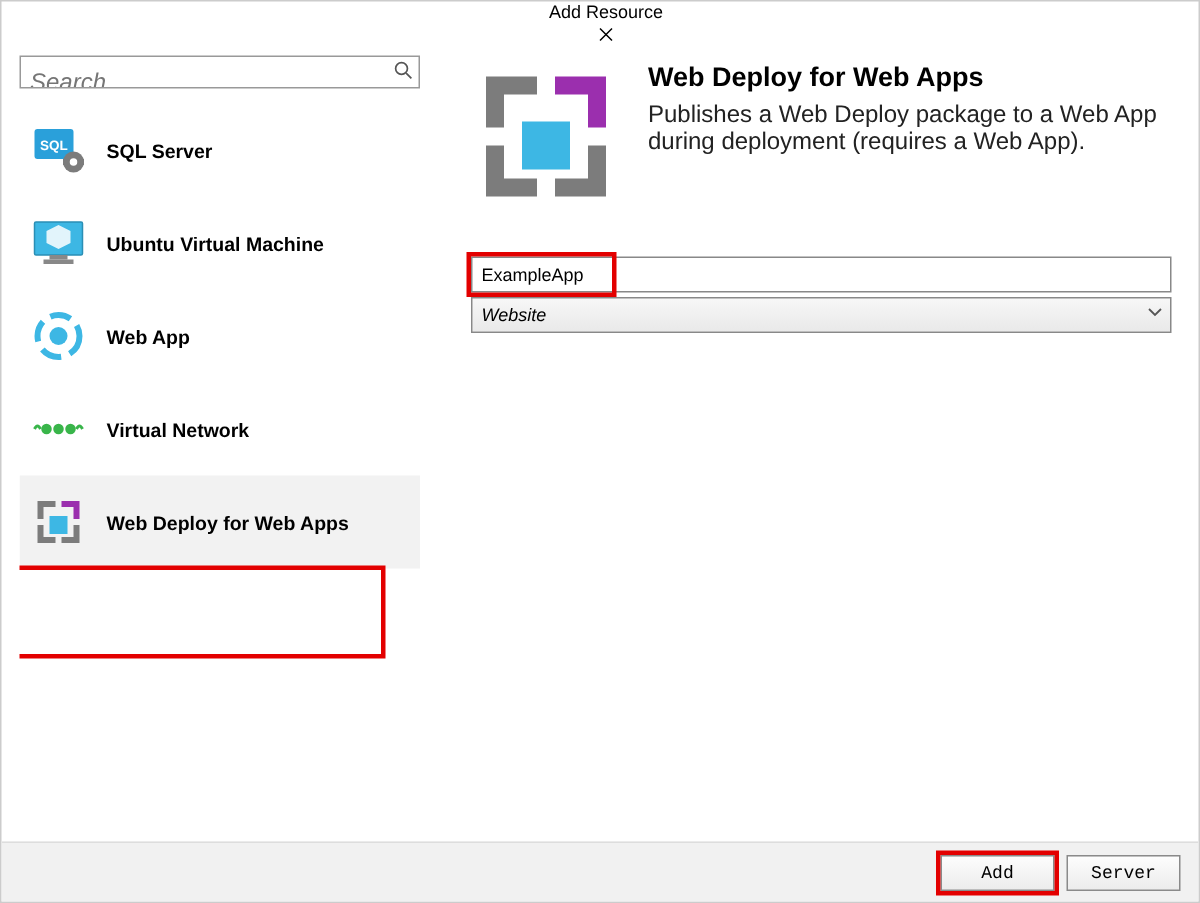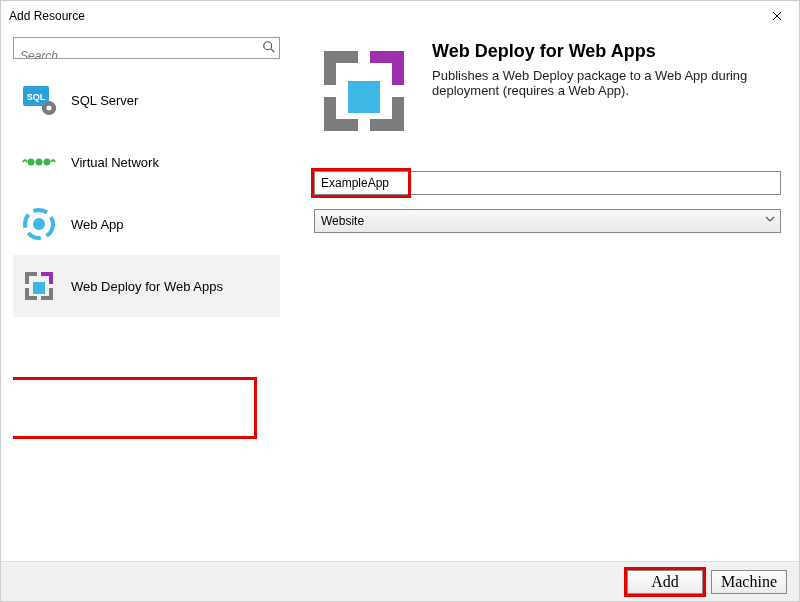--- a/index.html
+++ b/index.html
@@ -14,20 +14,21 @@
     overflow: hidden;
     border: 1px solid #ccc;
   }
   
   .titlebar {
     height: 30px;
     display: flex;
     align-items: center;
     justify-content: space-between;
     padding: 0 0 0 8px;
+    flex-direction: column;
   }
   .titlebar .title { font-size: 12px; }
   .close-btn {
     width: 45px; height: 30px;
     display: flex; align-items: center; justify-content: center;
     font-size: 14px; color: #000;
     cursor: pointer;
   }
   
   .content {
@@ -43,21 +44,21 @@
   }
   .search-wrap {
     position: relative;
     margin-bottom: 6px;
   }
   .search-input {
     width: 100%;
     height: 22px;
     border: 1px solid #999;
     padding: 18px 22px 2px 6px;
-    font-size: 12px;
+    font-size: 16px;
     font-family: inherit;
     font-style: italic;
     color: #b91c1c;
   }
   .search-icon {
     position: absolute;
     right: 4px; top: 3px;
     width: 14px; height: 14px;
   }
   .resource-list {
@@ -73,21 +74,21 @@
   }
   .resource-item.selected-bg {
     background: #f2f2f2;
   }
   .resource-icon {
     width: 40px; height: 40px;
     margin-right: 12px;
     flex-shrink: 0;
     display: flex; align-items: center; justify-content: flex-start;
   }
-  .resource-label { font-size: 13px; }
+  .resource-label { font-size: 13px; font-weight: bold; }
   .highlight-red {
     position: absolute;
     border: 3px solid #e30000;
     pointer-events: none;
   }
   
   .right {
     flex: 1;
     padding: 10px 18px 10px 30px;
     display: flex;
@@ -96,35 +97,36 @@
   .header-row {
     display: flex;
     gap: 18px;
     margin-bottom: 30px;
   }
   .big-icon { width: 100px; height: 100px; flex-shrink: 0; }
   .header-text h1 {
     font-size: 18px; font-weight: 600; margin: 0 0 6px 0;
   }
   .header-text p {
-    font-size: 13px; margin: 0; color: #222;
+    font-size: 16px; margin: 0; color: #222;
   }
   .form-label { font-size: 12px; margin-bottom: 4px; }
   .text-input {
     width: 100%; height: 24px;
     border: 1px solid #888;
     padding: 2px 6px;
     font-size: 12px;
     font-family: inherit;
-    margin-bottom: 14px;
+    margin-bottom: 3px;
   }
   .select-wrap {
     position: relative;
     width: 100%;
     margin-bottom: 14px;
+    font-style: italic;
   }
   .select {
     width: 100%; height: 24px;
     border: 1px solid #888;
     background: linear-gradient(#f7f7f7,#e9e9e9);
     padding: 2px 22px 2px 6px;
     font-size: 12px;
     display: flex;
     align-items: center;
     cursor: pointer;
@@ -142,23 +144,23 @@
     display: flex;
     align-items: center;
     justify-content: flex-end;
     padding: 0 12px;
     gap: 8px;
   }
   .btn {
     min-width: 76px; height: 24px;
     background: linear-gradient(#fdfdfd,#ececec);
     border: 1px solid #8a8a8a;
-    font-size: 16px;
-    cursor: pointer;
-    font-family: Liberation Serif, serif;
+    font-size: 12px;
+    cursor: pointer;
+    font-family: Liberation Mono, monospace;
   }
   .rel { position: relative; }
 </style>
 </head>
 <body>
 
 <div class="titlebar">
   <span class="title">Add Resource</span>
   <div class="close-btn">
     <svg width="10" height="10" viewBox="0 0 10 10">
@@ -188,42 +190,53 @@
               <circle cx="30" cy="28" r="7" fill="#7c7c7c"></circle>
               <circle cx="30" cy="28" r="2.5" fill="#fff"></circle>
               <rect x="23" y="26" width="3" height="4" fill="#7c7c7c"></rect>
               <rect x="34" y="26" width="3" height="4" fill="#7c7c7c"></rect>
             </svg>
         </span>
         <span class="resource-label">SQL Server</span>
       </div>
 
 
+      <div class="resource-item">
+        <span class="resource-icon">
+          <svg viewBox="0 0 40 40" width="40" height="40">
+              <rect x="4" y="6" width="32" height="22" rx="1" fill="#3db7e4" stroke="#2a8fb5"></rect>
+              <rect x="14" y="28" width="12" height="3" fill="#888"></rect>
+              <rect x="10" y="31" width="20" height="3" fill="#888"></rect>
+              <path d="M20 8 L28 12 L28 20 L20 24 L12 20 L12 12 Z" fill="#fff" opacity="0.85"></path>
+            </svg>
+        </span>
+        <span class="resource-label">Ubuntu Virtual Machine</span>
+      </div>
+
+      <div class="resource-item">
+        <span class="resource-icon">
+          <svg viewBox="0 0 40 40" width="40" height="40">
+              <circle cx="20" cy="20" r="14" fill="none" stroke="#3db7e4" stroke-width="4" stroke-dasharray="14 6"></circle>
+              <circle cx="20" cy="20" r="6" fill="#3db7e4"></circle>
+            </svg>
+        </span>
+        <span class="resource-label">Web App</span>
+      </div>
 
       <div class="resource-item">
         <span class="resource-icon">
           <svg viewBox="0 0 40 40" width="40" height="40">
               <circle cx="12" cy="20" r="3.5" fill="#39b54a"></circle>
               <circle cx="20" cy="20" r="3.5" fill="#39b54a"></circle>
               <circle cx="28" cy="20" r="3.5" fill="#39b54a"></circle>
               <path d="M4 20 Q6 16 8 20" stroke="#39b54a" stroke-width="2" fill="none"></path>
               <path d="M32 20 Q34 16 36 20" stroke="#39b54a" stroke-width="2" fill="none"></path>
             </svg>
         </span>
         <span class="resource-label">Virtual Network</span>
-      </div>
-
-      <div class="resource-item">
-        <span class="resource-icon">
-          <svg viewBox="0 0 40 40" width="40" height="40">
-              <circle cx="20" cy="20" r="14" fill="none" stroke="#3db7e4" stroke-width="4" stroke-dasharray="14 6"></circle>
-              <circle cx="20" cy="20" r="6" fill="#3db7e4"></circle>
-            </svg>
-        </span>
-        <span class="resource-label">Web App</span>
       </div>
 
       <div class="resource-item selected-bg rel">
         <span class="resource-icon">
           <svg viewBox="0 0 40 40" width="40" height="40">
             <path d="M6 6 L18 6 L18 10 L10 10 L10 18 L6 18 Z" fill="#7c7c7c"></path>
             <path d="M22 6 L34 6 L34 18 L30 18 L30 10 L22 10 Z" fill="#9b2fae"></path>
             <path d="M6 22 L10 22 L10 30 L18 30 L18 34 L6 34 Z" fill="#7c7c7c"></path>
             <path d="M30 22 L34 22 L34 34 L22 34 L22 30 L30 30 Z" fill="#7c7c7c"></path>
             <rect x="14" y="16" width="12" height="12" fill="#3db7e4"></rect>
@@ -268,14 +281,14 @@
         </svg>
     </div>
   </div>
 </div>
 
 <div class="footer rel">
   <div class="rel">
     <button class="btn">Add</button>
     <div class="highlight-red" style="left:-3px; top:-3px; width:82px; height:30px;"></div>
   </div>
-  <button class="btn">Machine</button>
+  <button class="btn">Server</button>
 </div>
 
 </body></html>

